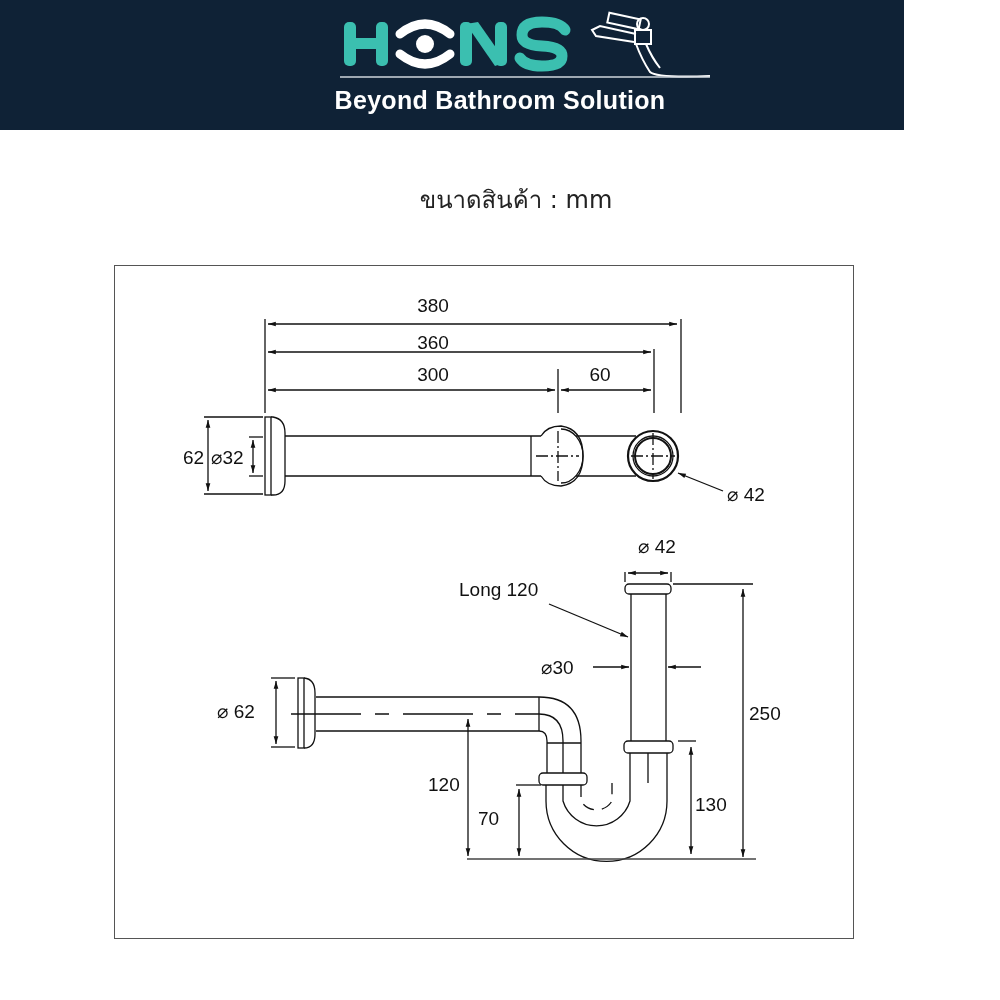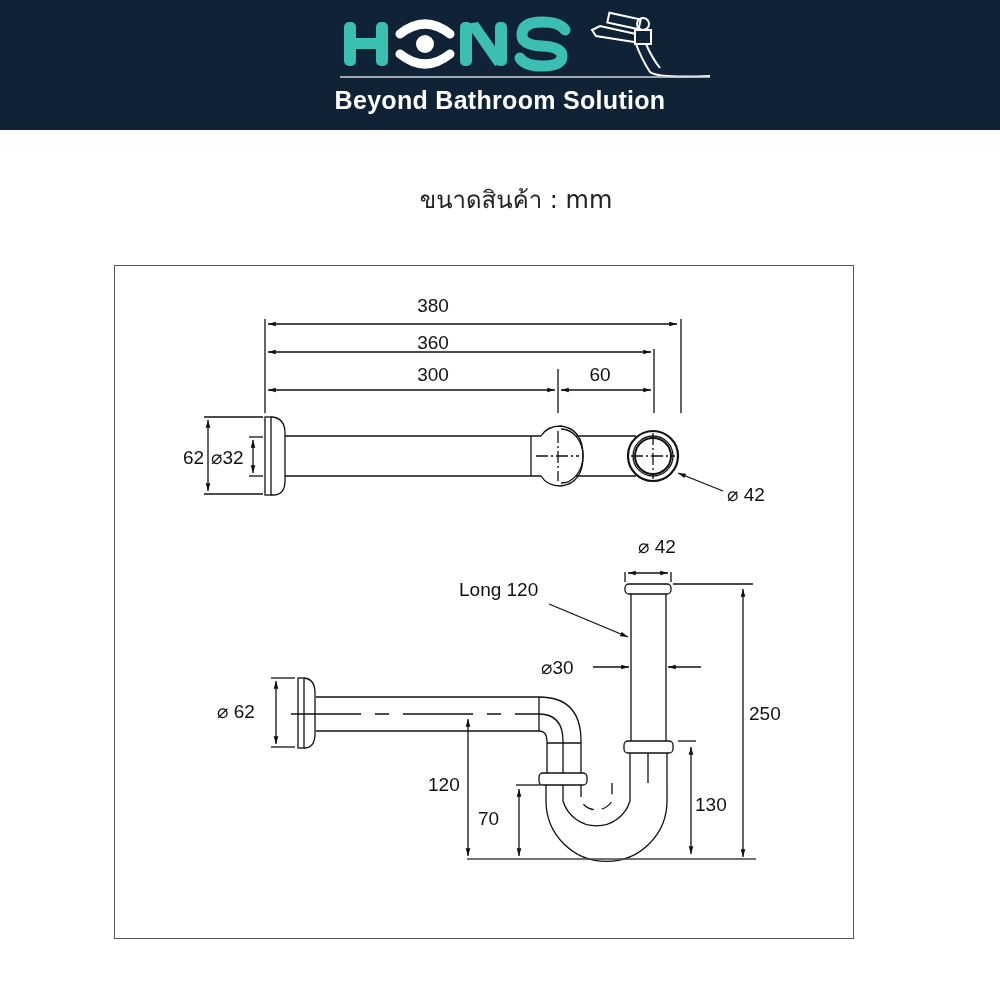--- a/index.html
+++ b/index.html
@@ -1,17 +1,17 @@
 <!DOCTYPE html>
 <html><head>
 <meta charset="utf-8">
 <style>
   html, body { margin:0; padding:0; background:#ffffff; }
   body { width:1000px; height:1000px; position:relative; overflow:hidden; font-family:"Liberation Sans", sans-serif; }
-  .header { position:absolute; left:0; top:0; width:1000px; height:130px; background:#0f2236; }
+  .header { position:absolute; left:0; top:0; width:904px; height:130px; background:#0f2236; }
   .logo-svg { position:absolute; left:330px; top:0; }
   .tagline { position:absolute; left:0; width:1000px; top:86px; text-align:center; color:#ffffff; font-size:25px; font-weight:bold; letter-spacing:0.3px; }
   .subtitle { position:absolute; left:16px; width:1000px; top:180px; text-align:center; color:#222; font-size:24px; font-family:"DejaVu Sans", sans-serif; }
   .drawing-box { position:absolute; left:114px; top:265px; width:740px; height:674px; border:1.5px solid #555; box-sizing:border-box; }
   .drawing-svg { position:absolute; left:0; top:0; }
   .dim { font-family:"Liberation Sans", sans-serif; font-size:19px; fill:#111; }
 </style>
 </head>
 <body>
 

